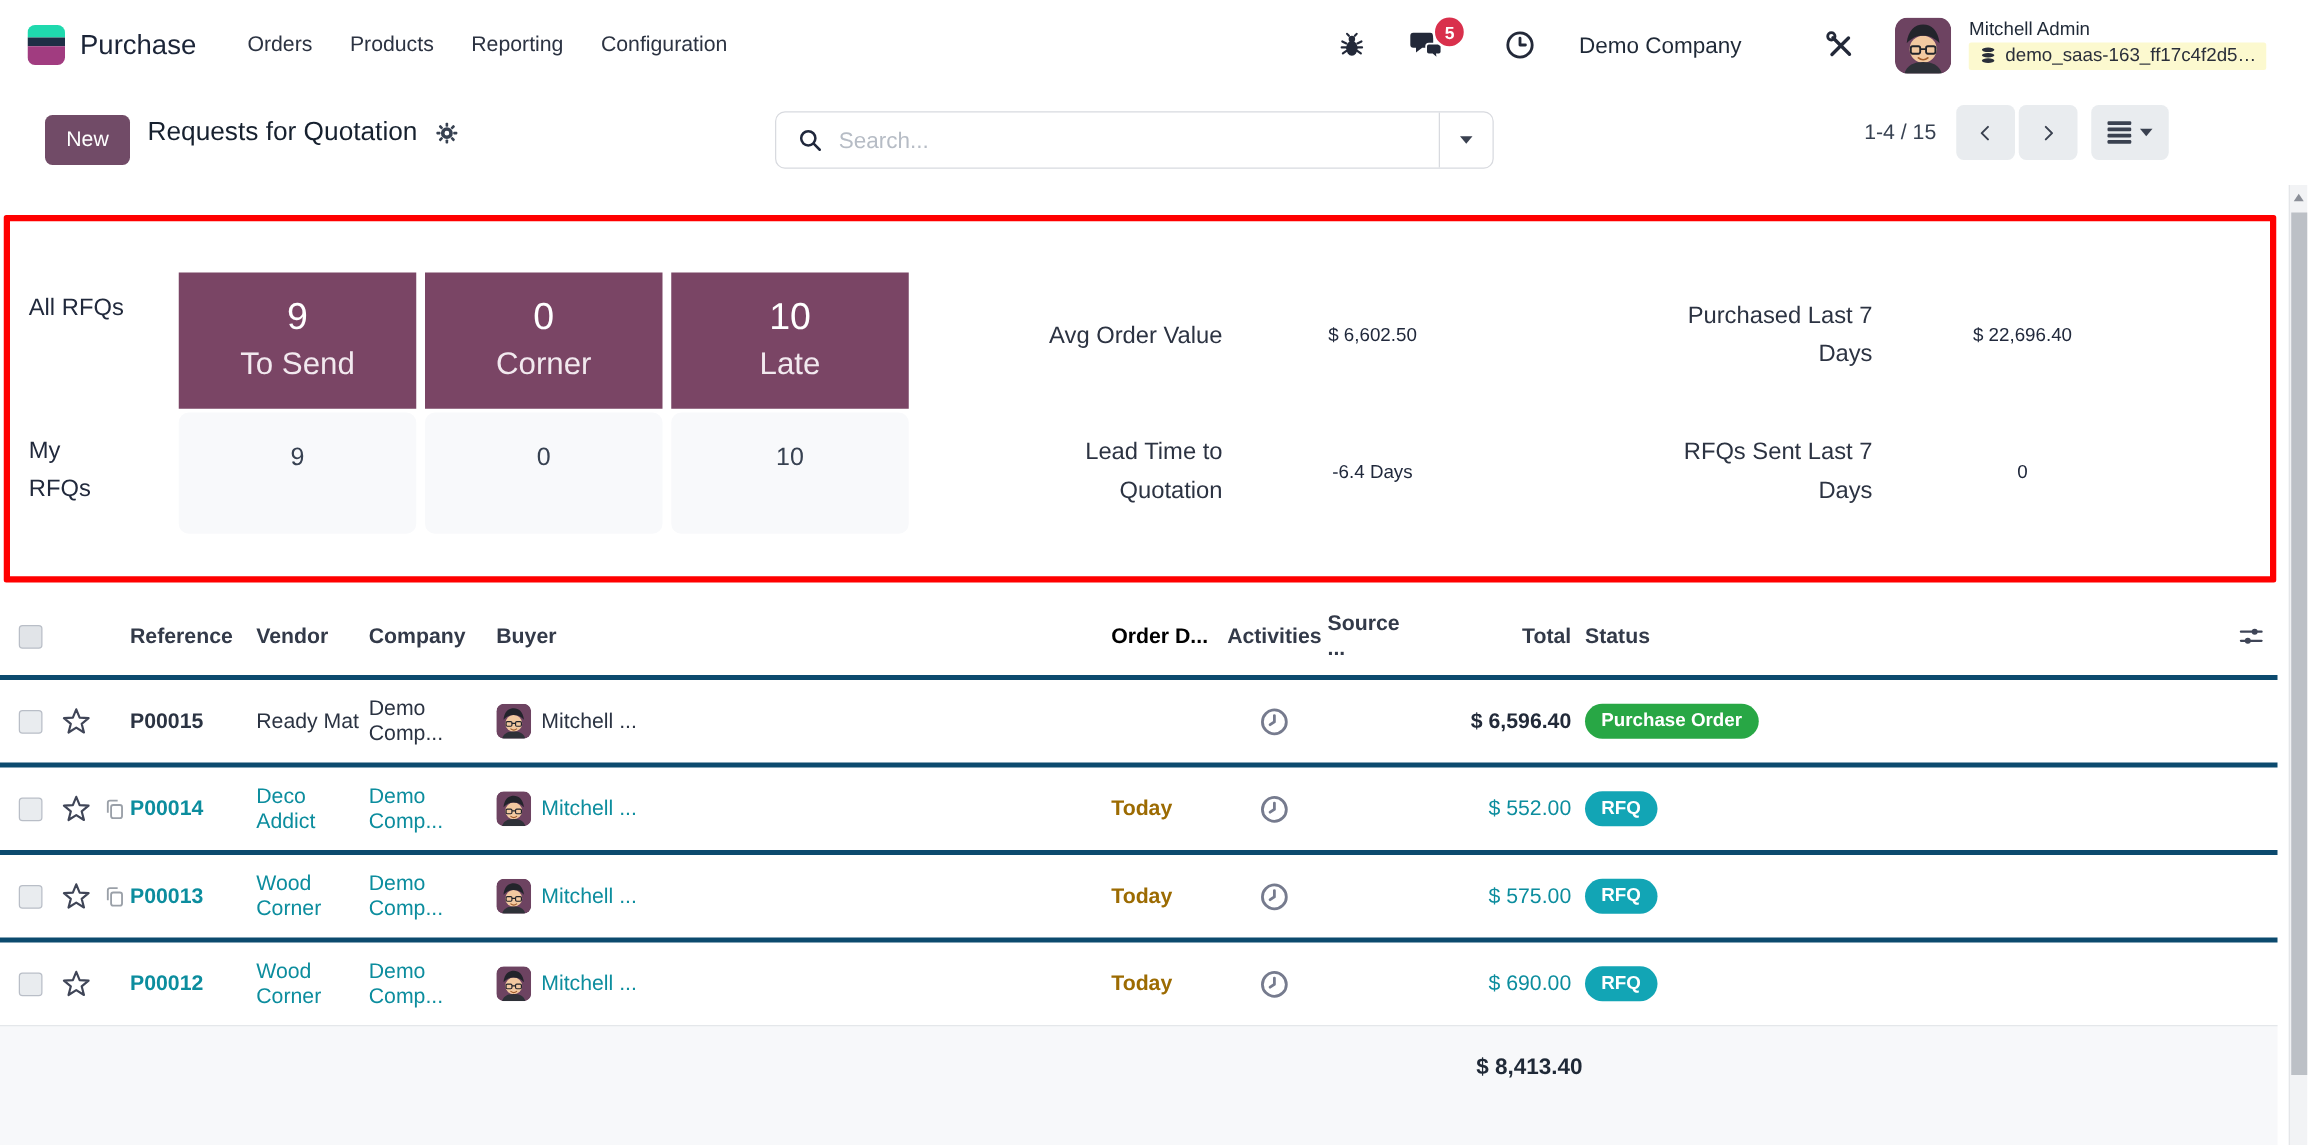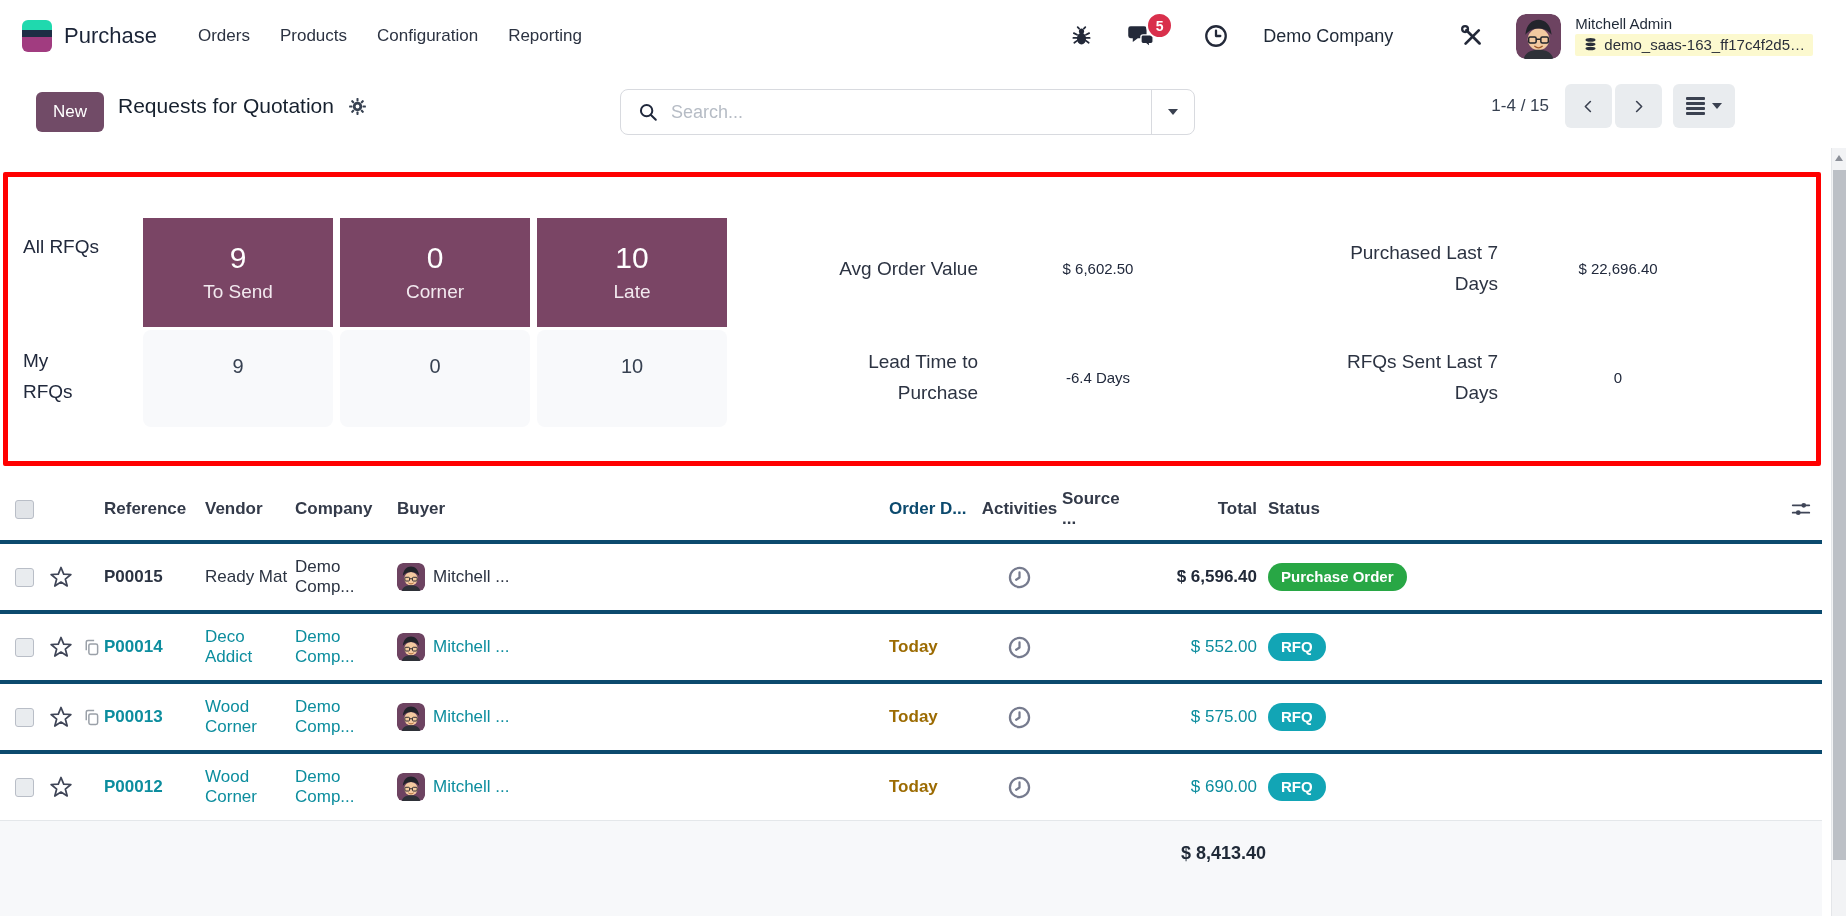--- a/index.html
+++ b/index.html
@@ -67,21 +67,21 @@
   .dashboard { position:relative; margin:32px 0 0 3px; width:1818px; height:294px;
     border:5px solid var(--hl-red); border-radius:2px; background:#fff; }
   .dash-label { position:absolute; left:15px; width:80px; font-size:19px; color:#21293c; line-height:31px; }
   .dash-label.all { top:54px; }
   .dash-label.my  { top:168px; }
   .stat-card { position:absolute; width:190px; display:flex; flex-direction:column; align-items:center;
     justify-content:center; cursor:pointer; }
   .stat-card.all { top:41px; height:109px; background:var(--card-purple); color:#fff; gap:8px; }
   .stat-card.my  { top:153px; height:97px; background:#f8f9fb; border-radius:8px; color:#374151; }
   .stat-card .num  { font-size:30px; line-height:30px; }
-  .stat-card .cap  { font-size:19px; color:#f2e9ef; }
+  .stat-card .cap  { font-size:25px; color:#f2e9ef; }
   .stat-card.my .num { font-size:20px; align-self:center; margin-bottom:26px; }
   .sc-0 { left:135px; } .sc-1 { left:332px; } .sc-2 { left:529px; }
   .metric { position:absolute; display:flex; align-items:center; height:82px; }
   .m-row1 { top:50px; } .m-row2 { top:159px; }
   .m-colA { left:800px; } .m-colB { left:1320px; }
   .m-label { width:170px; text-align:right; font-size:19px; color:#2c3342; line-height:31px; }
   .m-value { width:180px; text-align:center; font-size:15px; color:#21293c; margin-left:30px; }
 
   
   .list { margin-top:12px; width:1822px; }
@@ -146,22 +146,22 @@
   <div class="nav-left">
     <div class="app-logo">
       <div class="s1"></div>
         <div class="s2"></div>
         <div class="s3"></div>
     </div>
     <div class="app-name">Purchase</div>
     <div class="nav-menu">
       <div class="menu-item">Orders</div>
       <div class="menu-item">Products</div>
+      <div class="menu-item">Reporting</div>
       <div class="menu-item">Configuration</div>
-      <div class="menu-item">Reporting</div>
     </div>
   </div>
   <div class="nav-right">
     <div class="nav-icon i-bug">
       <svg width="23" height="23" viewBox="0 0 24 24">
         <g fill="none" stroke="#232939" stroke-width="1.8" stroke-linecap="round">
           <path d="M4 8.5l3.4 1.7M3.5 13.5h4.2M4.5 18.5l3-2.2M20 8.5l-3.4 1.7M20.5 13.5h-4.2M19.5 18.5l-3-2.2M9.5 3.8L8 2.2M14.5 3.8L16 2.2"></path>
         </g>
         <circle cx="12" cy="6.4" r="2.7" fill="#232939"></circle>
         <ellipse cx="12" cy="14.2" rx="4.8" ry="6.2" fill="#232939"></ellipse>
@@ -296,41 +296,41 @@
 
   <div class="metric m-row1 m-colA">
     <div class="m-label">Avg Order Value</div>
     <div class="m-value">$ 6,602.50</div>
   </div>
   <div class="metric m-row1 m-colB">
     <div class="m-label">Purchased Last 7 Days</div>
     <div class="m-value">$ 22,696.40</div>
   </div>
   <div class="metric m-row2 m-colA">
-    <div class="m-label">Lead Time to Purchase</div>
+    <div class="m-label">Lead Time to Quotation</div>
     <div class="m-value">-6.4 Days</div>
   </div>
   <div class="metric m-row2 m-colB">
     <div class="m-label">RFQs Sent Last 7 Days</div>
     <div class="m-value">0</div>
   </div>
 </div>
 
 <div class="list">
   <div class="lgrid list-header">
     <div class="c-check">
         <div class="checkbox"></div>
       </div>
     <div></div>
       <div></div>
     <div class="c-ref">Reference</div>
     <div class="c-vendor">Vendor</div>
     <div class="c-company">Company</div>
     <div class="c-buyer">Buyer</div>
-    <div class="c-date" style="color:#0c4a6e;">Order D...</div>
+    <div class="c-date" style="color:#000000;">Order D...</div>
     <div class="c-activity">Activities</div>
     <div class="c-source">Source ...</div>
     <div class="c-total">Total</div>
     <div class="c-status">Status</div>
     <div></div>
     <div class="c-adjust">
       <svg width="22" height="22" viewBox="0 0 24 24">
         <path d="M3 8h18M3 16h18" stroke="#3f4557" stroke-width="2" stroke-linecap="round"></path>
         <circle cx="15" cy="8" r="2.6" fill="#3f4557"></circle>
         <circle cx="9" cy="16" r="2.6" fill="#3f4557"></circle>

